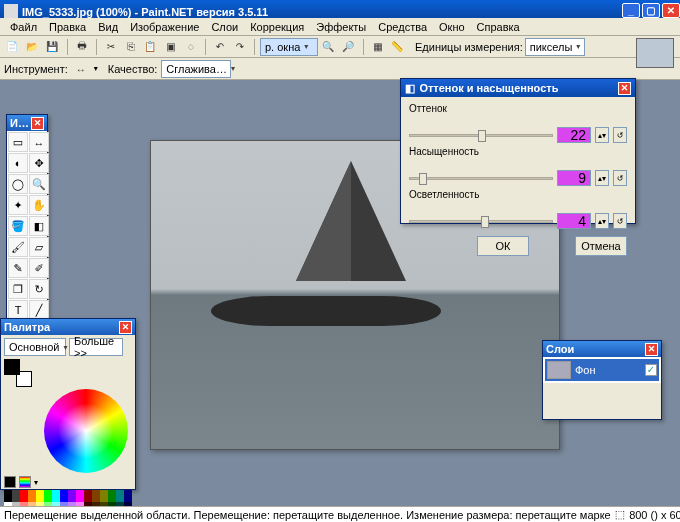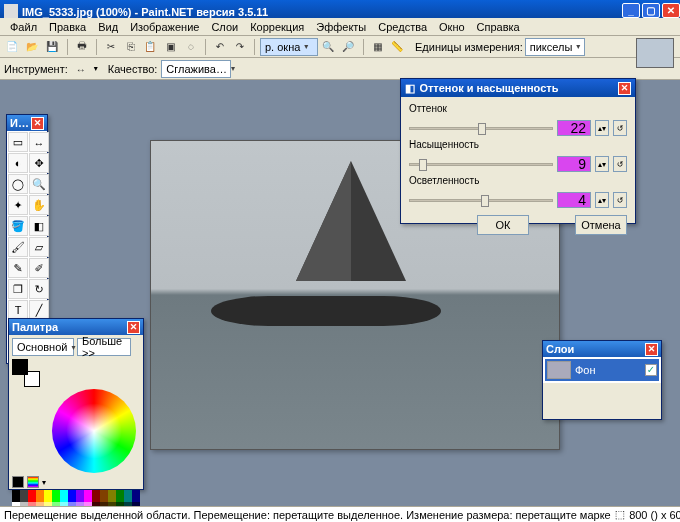--- a/index.html
+++ b/index.html
@@ -30,42 +30,42 @@
   
   .panel { position: absolute; background: #ece9d8; border: 1px solid #0a246a; box-shadow: 2px 2px 4px rgba(0,0,0,0.3); }
   .panel-titlebar { height: 16px; background: linear-gradient(#3a8de8, #1a5bb8); color: #fff; font-size: 10px; display: flex; align-items: center; padding: 0 3px; font-weight: bold; }
   .panel-titlebar .ttl { flex: 1; }
   .panel-closebtn { width: 13px; height: 13px; background: #e84030; color: #fff; display: flex; align-items: center; justify-content: center; font-size: 9px; border: 1px solid #fff; }
   
   #tools { left: 6px; top: 114px; width: 42px; }
   #tools .grid { display: grid; grid-template-columns: 20px 20px; gap: 1px; padding: 1px; background: #fff; }
   #tools .tool { width: 20px; height: 20px; border: 1px solid #d6d6d6; display: flex; align-items: center; justify-content: center; font-size: 11px; background: #f8f8f8; }
   
-  #palette { left: 8px; top: 318px; width: 136px; height: 172px; }
+  #palette { left: 0; top: 318px; width: 136px; height: 172px; }
   #palette .body { padding: 3px; }
   #palette .row1 { display: flex; gap: 3px; align-items: center; margin-bottom: 3px; }
   .wheel { width: 84px; height: 84px; border-radius: 50%; background: conic-gradient(red,yellow,lime,cyan,blue,magenta,red); position: relative; margin: 2px 0 3px 40px; }
   .wheel::after { content:''; position:absolute; inset: 14px; border-radius:50%; background: radial-gradient(#fff,transparent 70%);}
   .swatches-prim { position: relative; width: 28px; height: 28px; }
   .sw-bg { position: absolute; right: 0; bottom: 0; width: 16px; height: 16px; background: #fff; border: 1px solid #000; }
   .sw-fg { position: absolute; left: 0; top: 0; width: 16px; height: 16px; background: #000; border: 1px solid #000; }
   .palette-strip { display: grid; grid-template-columns: repeat(16, 1fr); height: 24px; margin-top: 2px; }
   .palette-strip div { border: 0; }
   
   #layers { right: 18px; top: 340px; width: 120px; height: 80px; }
   #layers .body { background: #fff; padding: 2px; }
   .layer-row { display: flex; align-items: center; gap: 4px; background: #316ac5; color: #fff; padding: 2px; }
   .layer-thumb { width: 24px; height: 18px; background: #aab; border: 1px solid #999; }
   .layer-chk { width: 12px; height: 12px; background: #fff; border: 1px solid #999; color: #2a8; font-size: 10px; text-align: center; line-height: 10px; }
   
   #huesat { left: 400px; top: 78px; width: 236px; height: 146px; }
   #huesat .dlg-titlebar { height: 18px; background: linear-gradient(#1a62d8, #0848a8); color: #fff; font-weight: bold; display: flex; align-items: center; padding: 0 4px; }
   #huesat .dlg-titlebar .ttl { flex: 1; }
   #huesat .body { padding: 6px 8px 4px 8px; display: flex; flex-direction: column; gap: 3px; }
-  .slider-row { display: flex; flex-direction: column; gap: 6px; }
+  .slider-row { display: flex; flex-direction: column; gap: 13px; }
   .slider-label { font-size: 10px; color: #000; }
   .slider-line { display: flex; align-items: center; gap: 4px; }
   .track { flex: 1; height: 3px; background: #c8c2b2; border: 1px solid #aca899; position: relative; }
   .thumb-sl { position: absolute; top: -5px; width: 8px; height: 12px; background: #ece9d8; border: 1px solid #888; }
   .spin { width: 34px; height: 16px; border: 1px solid #7f9db9; background: #d946ef; text-align: right; padding-right: 4px; font-size: 14px; line-height: 14px; }
   .spinbtn, .resetbtn { width: 14px; height: 16px; border: 1px solid #7f9db9; background: #ece9d8; font-size: 8px; display: flex; align-items: center; justify-content: center; }
   .dlg-buttons { display: flex; justify-content: flex-end; gap: 6px; margin-top: 4px; }
   .btn { min-width: 52px; height: 20px; border: 1px solid #7f9db9; background: #ece9d8; font-size: 11px; display: flex; align-items: center; justify-content: center; margin-left: 40px; }
 </style>
 </head>

